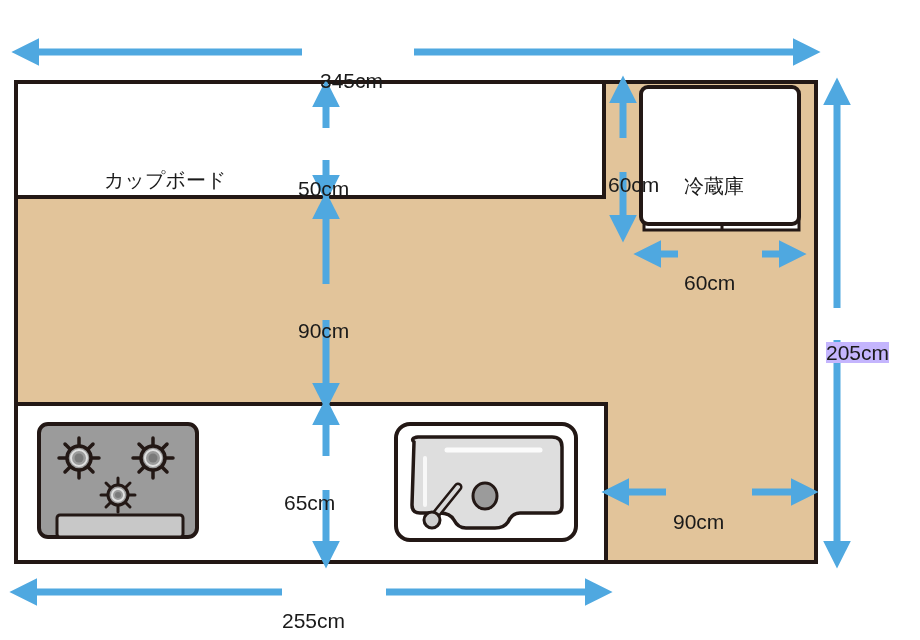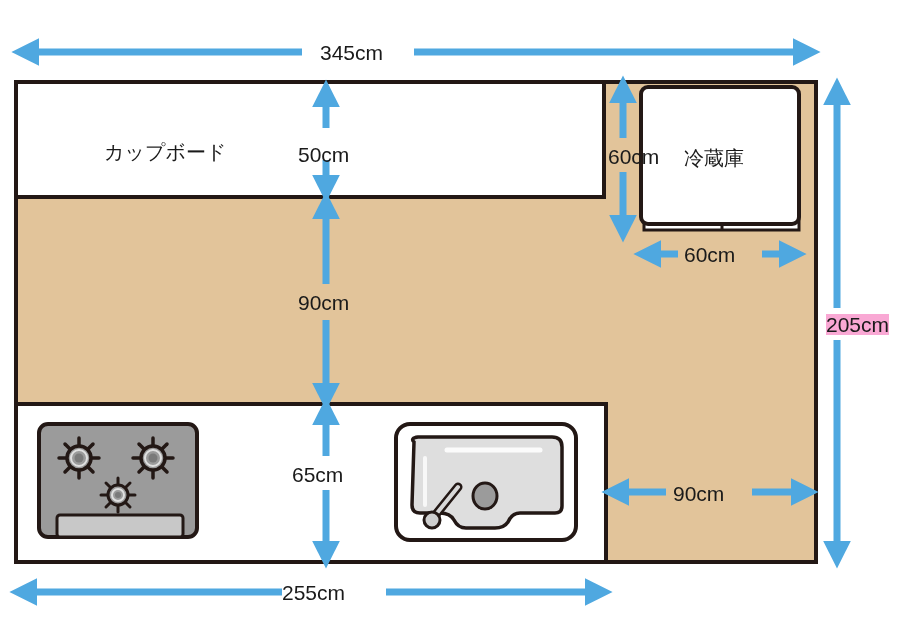--- a/index.html
+++ b/index.html
@@ -1,18 +1,18 @@
 <!DOCTYPE html>
 <html><head>
 <meta charset="utf-8">
 <style>
   html,body{margin:0;padding:0;background:#ffffff;}
   body{width:920px;height:640px;position:relative;overflow:hidden;font-family:"Liberation Sans","DejaVu Sans",sans-serif;}
   #stage{position:absolute;left:0;top:0;width:920px;height:640px;}
-  .label{position:absolute;font-size:21px;color:#1a1a1a;background:transparent;white-space:nowrap;line-height:1;}
+  .label{position:absolute;font-size:21px;color:#1a1a1a;background:transparent;white-space:nowrap;line-height:1;margin-top:28px;}
   .jp{font-family:"DejaVu Sans",sans-serif;font-size:20px;}
 </style>
 </head>
 <body>
 
 <svg id="stage" width="920" height="640" viewBox="0 0 920 640" xmlns="http://www.w3.org/2000/svg">
   <defs>
     <marker id="ah" markerWidth="4" markerHeight="4" refX="2.2" refY="2" orient="auto-start-reverse" markerUnits="strokeWidth">
       <path d="M0,0 L4,2 L0,4 z" fill="#4fa8e0"></path>
     </marker>
@@ -110,21 +110,21 @@
     <line x1="623" y1="88" x2="623" y2="138" marker-start="url(#ah)"></line>
     <line x1="623" y1="172" x2="623" y2="230" marker-end="url(#ah)"></line>
 
     <line x1="646" y1="254" x2="678" y2="254" marker-start="url(#ah)"></line>
     <line x1="762" y1="254" x2="794" y2="254" marker-end="url(#ah)"></line>
   </g>
 </svg>
 
 <div class="label" style="left:320px;top:42px;">345cm</div>
 <div class="label jp" style="left:104px;top:142px;">カップボード</div>
-<div class="label" style="left:298px;top:144px;">50cm</div>
+<div class="label" style="left:298px;top:150px;">50cm</div>
 <div class="label" style="left:298px;top:292px;">90cm</div>
-<div class="label" style="left:292px;top:464px;">65cm</div>
+<div class="label" style="left:284px;top:464px;">65cm</div>
 <div class="label" style="left:282px;top:582px;">255cm</div>
 <div class="label" style="left:673px;top:483px;">90cm</div>
-<div class="label" style="left:826px;top:314px;background:#f9a8d4;">205cm</div>
+<div class="label" style="left:826px;top:314px;background:#c4b5fd;">205cm</div>
 <div class="label" style="left:608px;top:146px;">60cm</div>
 <div class="label jp" style="left:684px;top:148px;">冷蔵庫</div>
 <div class="label" style="left:684px;top:244px;">60cm</div>
 
 </body></html>

